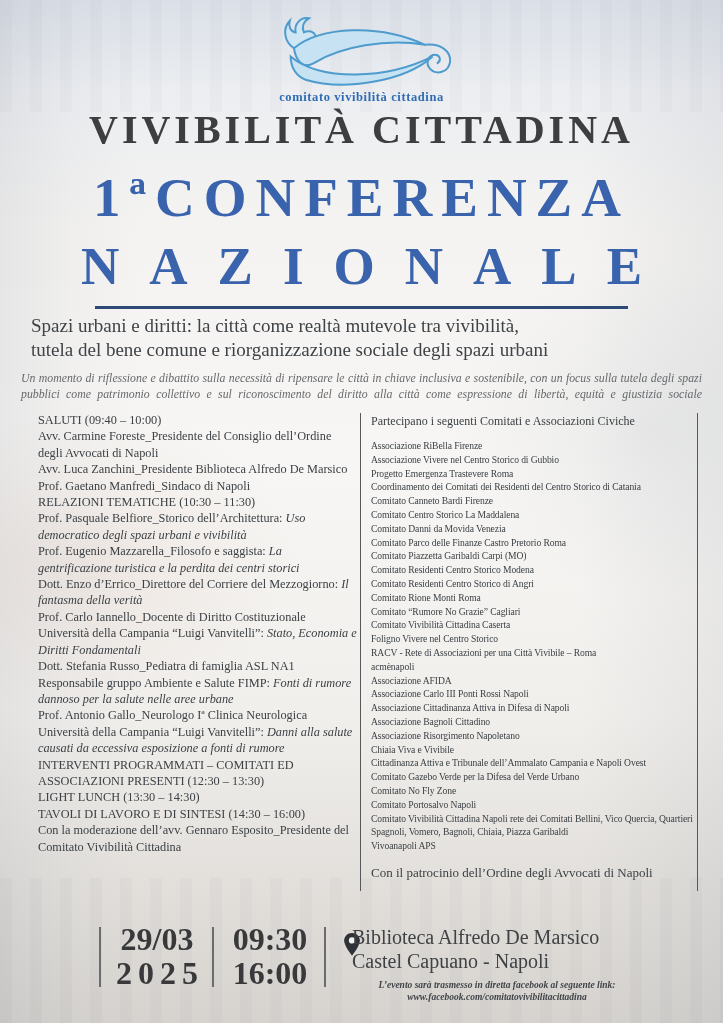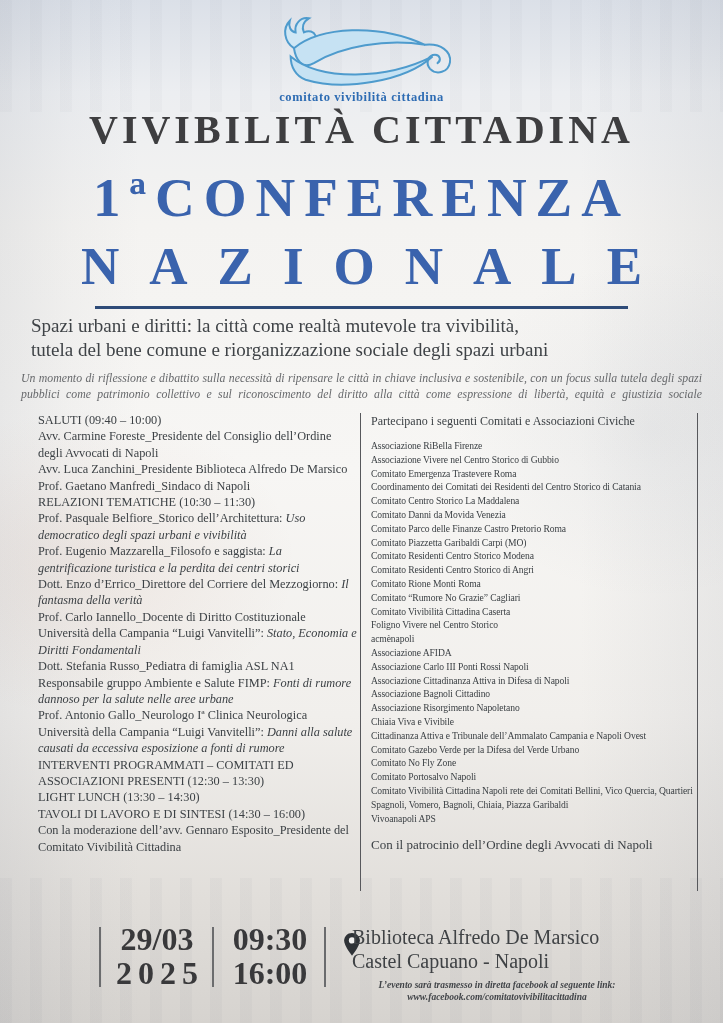--- a/index.html
+++ b/index.html
@@ -125,32 +125,34 @@
       <p class="pi"><span>LIGHT LUNCH (13:30 – 14:30)</span></p>
       <p class="pi"><span>TAVOLI DI LAVORO E DI SINTESI (14:30 – 16:00)</span></p>
       <p class="pi"><span>Con la moderazione dell’avv. Gennaro Esposito_Presidente del Comitato Vivibilità Cittadina</span></p>
     </div>
   <div class="vsep mid"></div>
   <div class="layer part-col">
     <p class="part-head">Partecipano i seguenti Comitati e Associazioni Civiche</p>
     <div>
         <p class="ai">Associazione RiBella Firenze</p>
         <p class="ai">Associazione Vivere nel Centro Storico di Gubbio</p>
-        <p class="ai">Comitato Emergenza Trastevere Roma</p>
+        <p class="ai">Progetto Emergenza Trastevere Roma</p>
         <p class="ai">Coordinamento dei Comitati dei Residenti del Centro Storico di Catania</p>
+        <p class="ai">Comitato Canneto Bardi Firenze</p>
         <p class="ai">Comitato Centro Storico La Maddalena</p>
         <p class="ai">Comitato Danni da Movida Venezia</p>
         <p class="ai">Comitato Parco delle Finanze Castro Pretorio Roma</p>
         <p class="ai">Comitato Piazzetta Garibaldi Carpi (MO)</p>
         <p class="ai">Comitato Residenti Centro Storico Modena</p>
         <p class="ai">Comitato Residenti Centro Storico di Angri</p>
         <p class="ai">Comitato Rione Monti Roma</p>
         <p class="ai">Comitato “Rumore No Grazie” Cagliari</p>
         <p class="ai">Comitato Vivibilità Cittadina Caserta</p>
         <p class="ai">Foligno Vivere nel Centro Storico</p>
+        <p class="ai">RACV - Rete di Associazioni per una Città Vivibile – Roma</p>
         <p class="ai">acmènapoli</p>
         <p class="ai">Associazione AFIDA</p>
         <p class="ai">Associazione Carlo III Ponti Rossi Napoli</p>
         <p class="ai">Associazione Cittadinanza Attiva in Difesa di Napoli</p>
         <p class="ai">Associazione Bagnoli Cittadino</p>
         <p class="ai">Associazione Risorgimento Napoletano</p>
         <p class="ai">Chiaia Viva e Vivibile</p>
         <p class="ai">Cittadinanza Attiva e Tribunale dell’Ammalato Campania e Napoli Ovest</p>
         <p class="ai">Comitato Gazebo Verde per la Difesa del Verde Urbano</p>
         <p class="ai">Comitato No Fly Zone</p>

